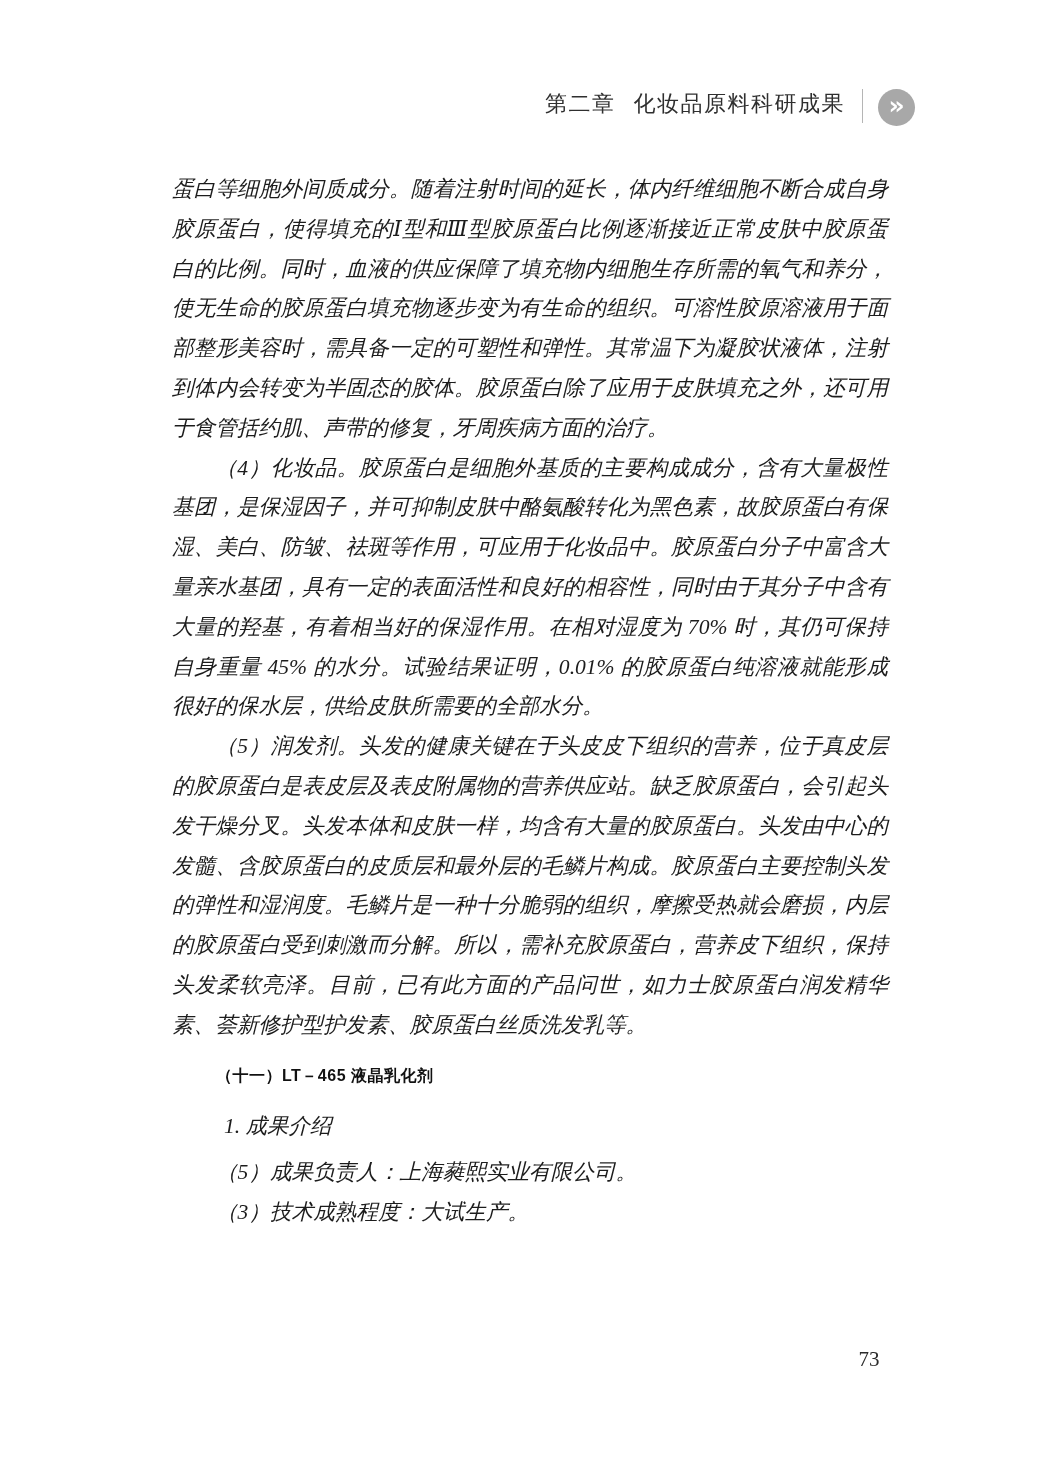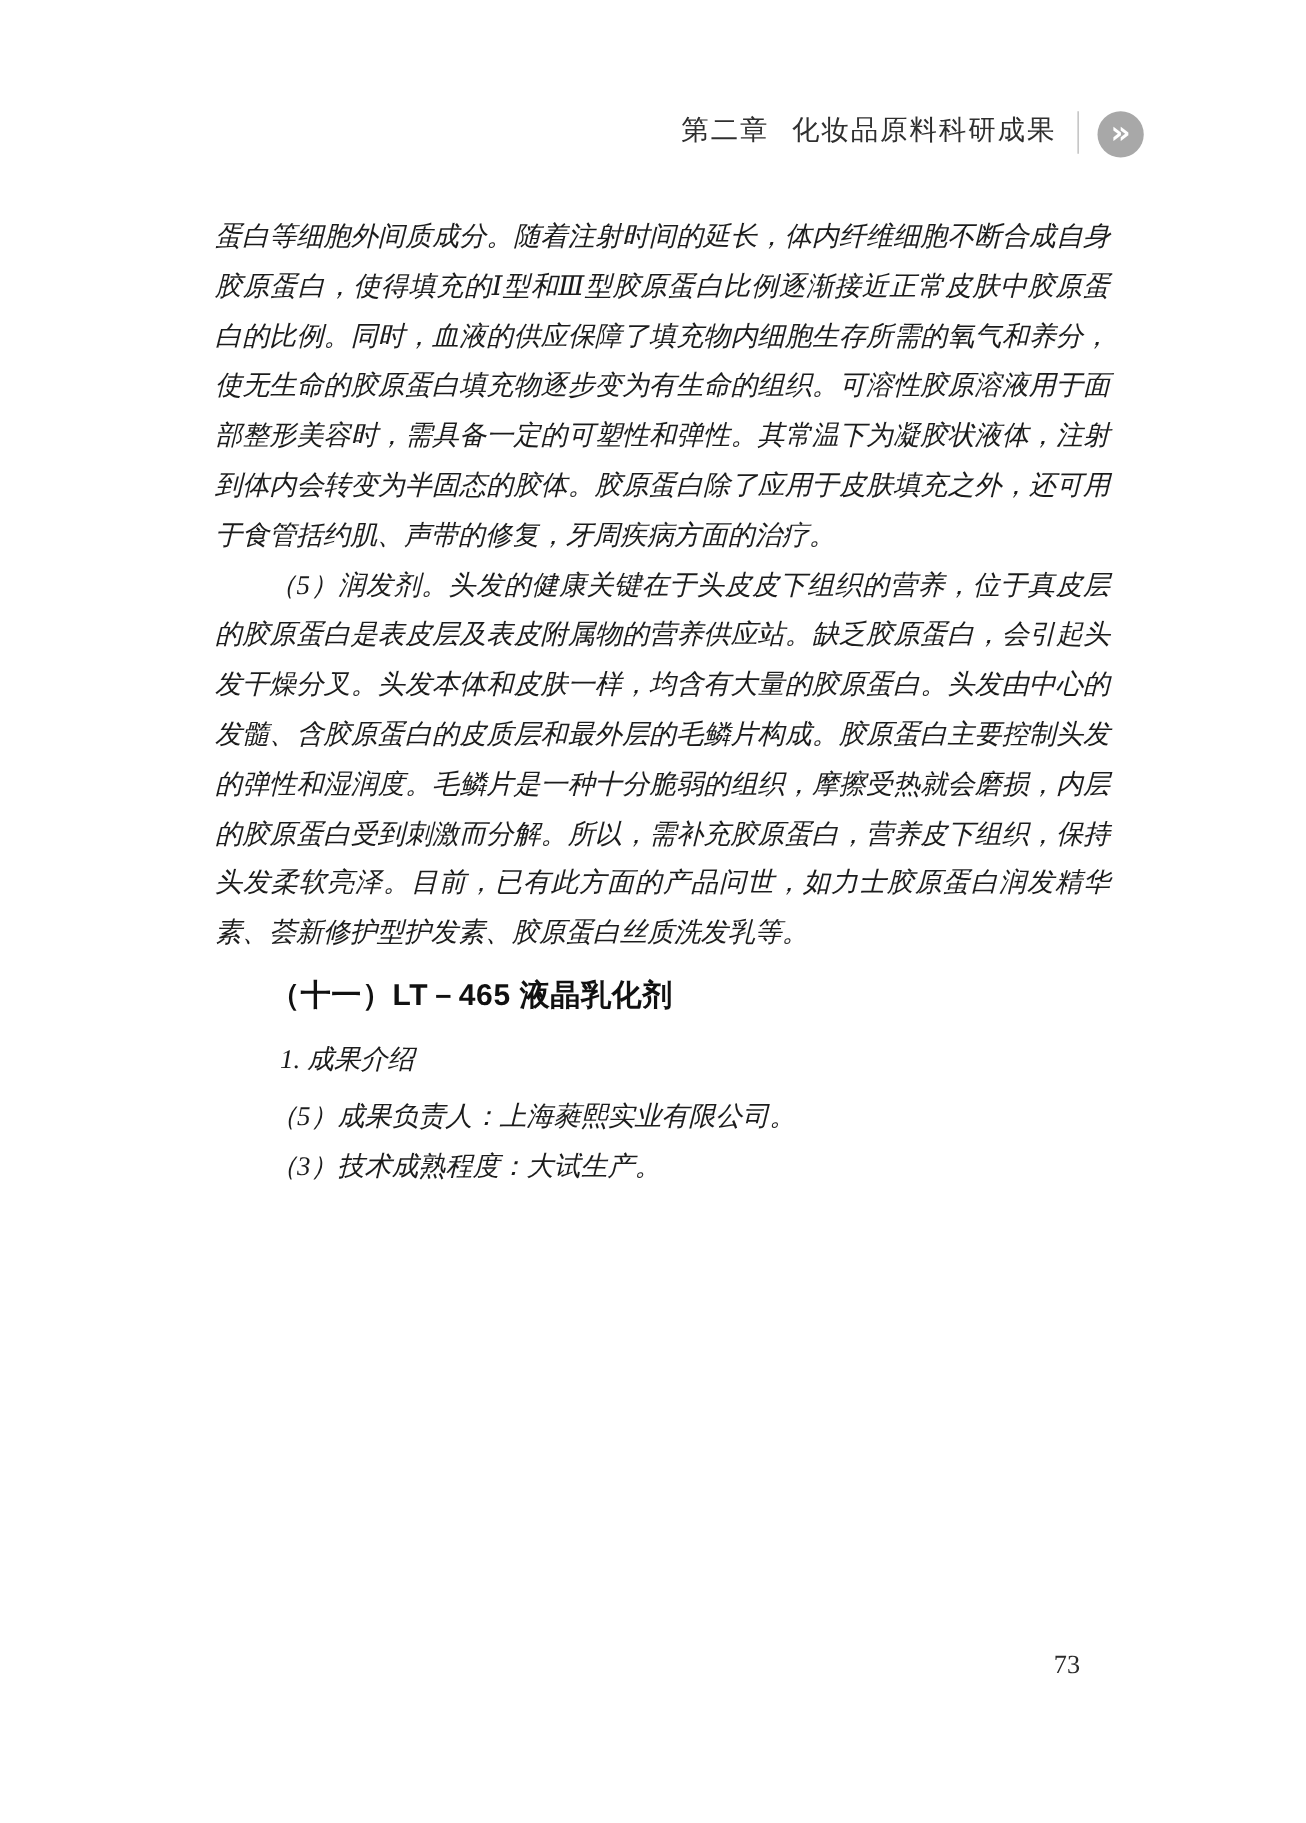--- a/index.html
+++ b/index.html
@@ -64,21 +64,21 @@
     line-height: 39.8px;
     text-align: justify;
     text-justify: inter-ideograph;
   }
   .text-column p { margin: 0; font-style: italic; }
   .para-indent { text-indent: 2em; }
 
   .section-heading {
     font-family: "Liberation Sans", "DejaVu Sans", sans-serif;
     font-weight: 700;
-    font-size: 24px;
+    font-size: 16px;
     line-height: 40px;
     margin: 10px 0 0 44px;
     text-align: left;
     color: #111111;
     letter-spacing: 0.5px;
   }
   .subsection-heading {
     font-style: italic;            
     font-size: 21.5px;
     line-height: 40px;
@@ -90,43 +90,44 @@
     margin: 0 0 0 44px;
     line-height: 40px;
     text-align: left;
     white-space: nowrap;
   }
 
   
   .page-number {
     position: absolute;
     left: 843px;
-    top: 1316px;
+    top: 1344px;
     width: 52px;
-    text-align: left;
+    text-align: center;
     font-size: 21px;
     line-height: 30px;
     color: #2b2b2b;
   }
 </style>
 </head>
 <body>
 
 <div class="running-header">
   <div class="chapter-label">
     <span class="chap-no">第二章</span><span>化妆品原料科研成果</span>
   </div>
   <div class="header-divider"></div>
   <div class="chevron-circle">
     <span class="glyph">»</span>
   </div>
 </div>
 
 <div class="text-column">
   <p>蛋白等细胞外间质成分。随着注射时间的延长，体内纤维细胞不断合成自身胶原蛋白，使得填充的Ⅰ型和Ⅲ型胶原蛋白比例逐渐接近正常皮肤中胶原蛋白的比例。同时，血液的供应保障了填充物内细胞生存所需的氧气和养分，使无生命的胶原蛋白填充物逐步变为有生命的组织。可溶性胶原溶液用于面部整形美容时，需具备一定的可塑性和弹性。其常温下为凝胶状液体，注射到体内会转变为半固态的胶体。胶原蛋白除了应用于皮肤填充之外，还可用于食管括约肌、声带的修复，牙周疾病方面的治疗。</p>
+  <p class="para-indent">（4）化妆品。胶原蛋白是细胞外基质的主要构成成分，含有大量极性基团，是保湿因子，并可抑制皮肤中酪氨酸转化为黑色素，故胶原蛋白有保湿、美白、防皱、祛斑等作用，可应用于化妆品中。胶原蛋白分子中富含大量亲水基团，具有一定的表面活性和良好的相容性，同时由于其分子中含有大量的羟基，有着相当好的保湿作用。在相对湿度为 70% 时，其仍可保持自身重量 45% 的水分。试验结果证明，0.01% 的胶原蛋白纯溶液就能形成很好的保水层，供给皮肤所需要的全部水分。</p>
   <p class="para-indent">（5）润发剂。头发的健康关键在于头皮皮下组织的营养，位于真皮层的胶原蛋白是表皮层及表皮附属物的营养供应站。缺乏胶原蛋白，会引起头发干燥分叉。头发本体和皮肤一样，均含有大量的胶原蛋白。头发由中心的发髓、含胶原蛋白的皮质层和最外层的毛鳞片构成。胶原蛋白主要控制头发的弹性和湿润度。毛鳞片是一种十分脆弱的组织，摩擦受热就会磨损，内层的胶原蛋白受到刺激而分解。所以，需补充胶原蛋白，营养皮下组织，保持头发柔软亮泽。目前，已有此方面的产品问世，如力士胶原蛋白润发精华素、荟新修护型护发素、胶原蛋白丝质洗发乳等。</p>
 
   <div class="section-heading">（十一）LT－465 液晶乳化剂</div>
   <div class="subsection-heading">1. 成果介绍</div>
 
   <div class="result-items">
     <p>（5）成果负责人：上海蕤熙实业有限公司。</p>
     <p>（3）技术成熟程度：大试生产。</p>
   </div>
 </div>

